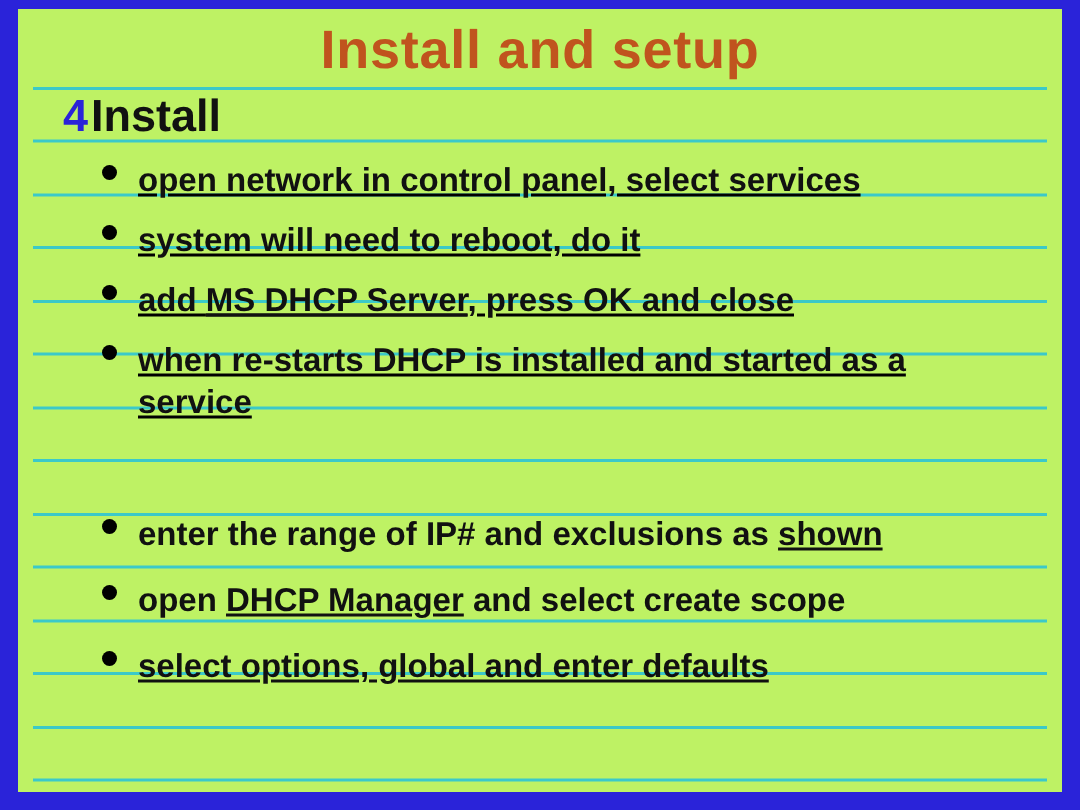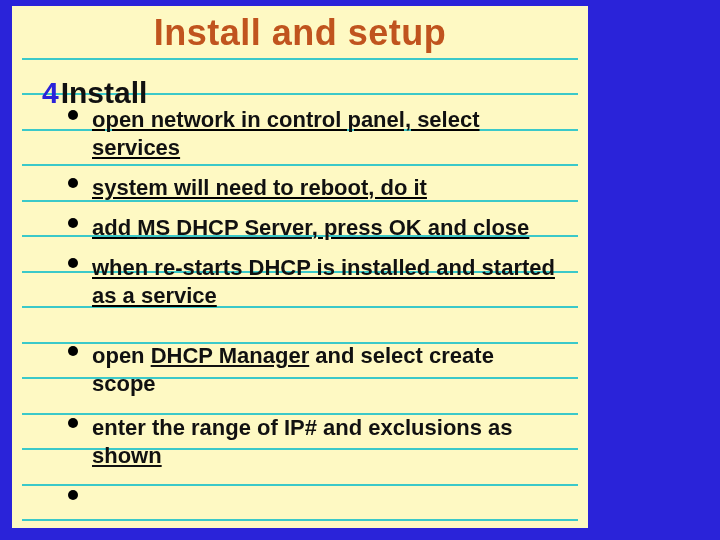--- a/index.html
+++ b/index.html
@@ -8,23 +8,23 @@
     width: 720px;
     height: 540px;
     overflow: hidden;
     font-family: "Trebuchet MS", "Verdana", sans-serif;
     background: #2a23d9; 
   }
   .slide {
     position: absolute;
     left: 12px;
     top: 6px;
-    width: 576px;
+    width: 696px;
     height: 522px;
-    background: #fef9c3; 
+    background: #bef264; 
     overflow: hidden;
   }
   
   .rules {
     position: absolute;
     left: 0; top: 0; right: 0; bottom: 0;
     pointer-events: none;
   }
   .rules div {
     position: absolute;
@@ -77,21 +77,21 @@
     position: absolute;
     left: -24px;
     top: 4px;
     width: 10px;
     height: 10px;
     border-radius: 50%;
     background: #000;
   }
   .u { text-decoration: underline; }
   .w { display: inline; }
-  #sec1 { top: 55px; margin-top: 15px; }
+  #sec1 { top: 55px; }
   #items1 { top: 100px; text-decoration: underline; }
   
   #sec2 { top: 286px; }
   #items2 { top: 336px; }
   #items2 .item { margin-bottom: 16px; }
 </style>
 </head>
 <body>
 
 <div class="slide">
@@ -140,25 +140,26 @@
       <div class="item">
         <span class="dot"></span>
         <span>when re-starts DHCP is installed and started as a service</span>
       </div>
     </div>
 
 
     <div id="items2" class="items">
       <div class="item">
         <span class="dot"></span>
+        <span class="w">enter the range of IP# and exclusions as </span><span class="w u">shown</span><span class="w"></span>
+      </div>
+      <div class="item">
+        <span class="dot"></span>
         <span class="w">open </span><span class="w u">DHCP Manager</span><span class="w"> and select create scope</span>
       </div>
       <div class="item">
         <span class="dot"></span>
-        <span class="w">enter the range of IP# and exclusions as </span><span class="w u">shown</span><span class="w"></span>
-      </div>
-      <div class="item">
-        <span class="dot"></span>
+        <span class="u">select options, global and enter defaults</span>
       </div>
     </div>
 
   </div>
 </div>
 
 </body></html>

